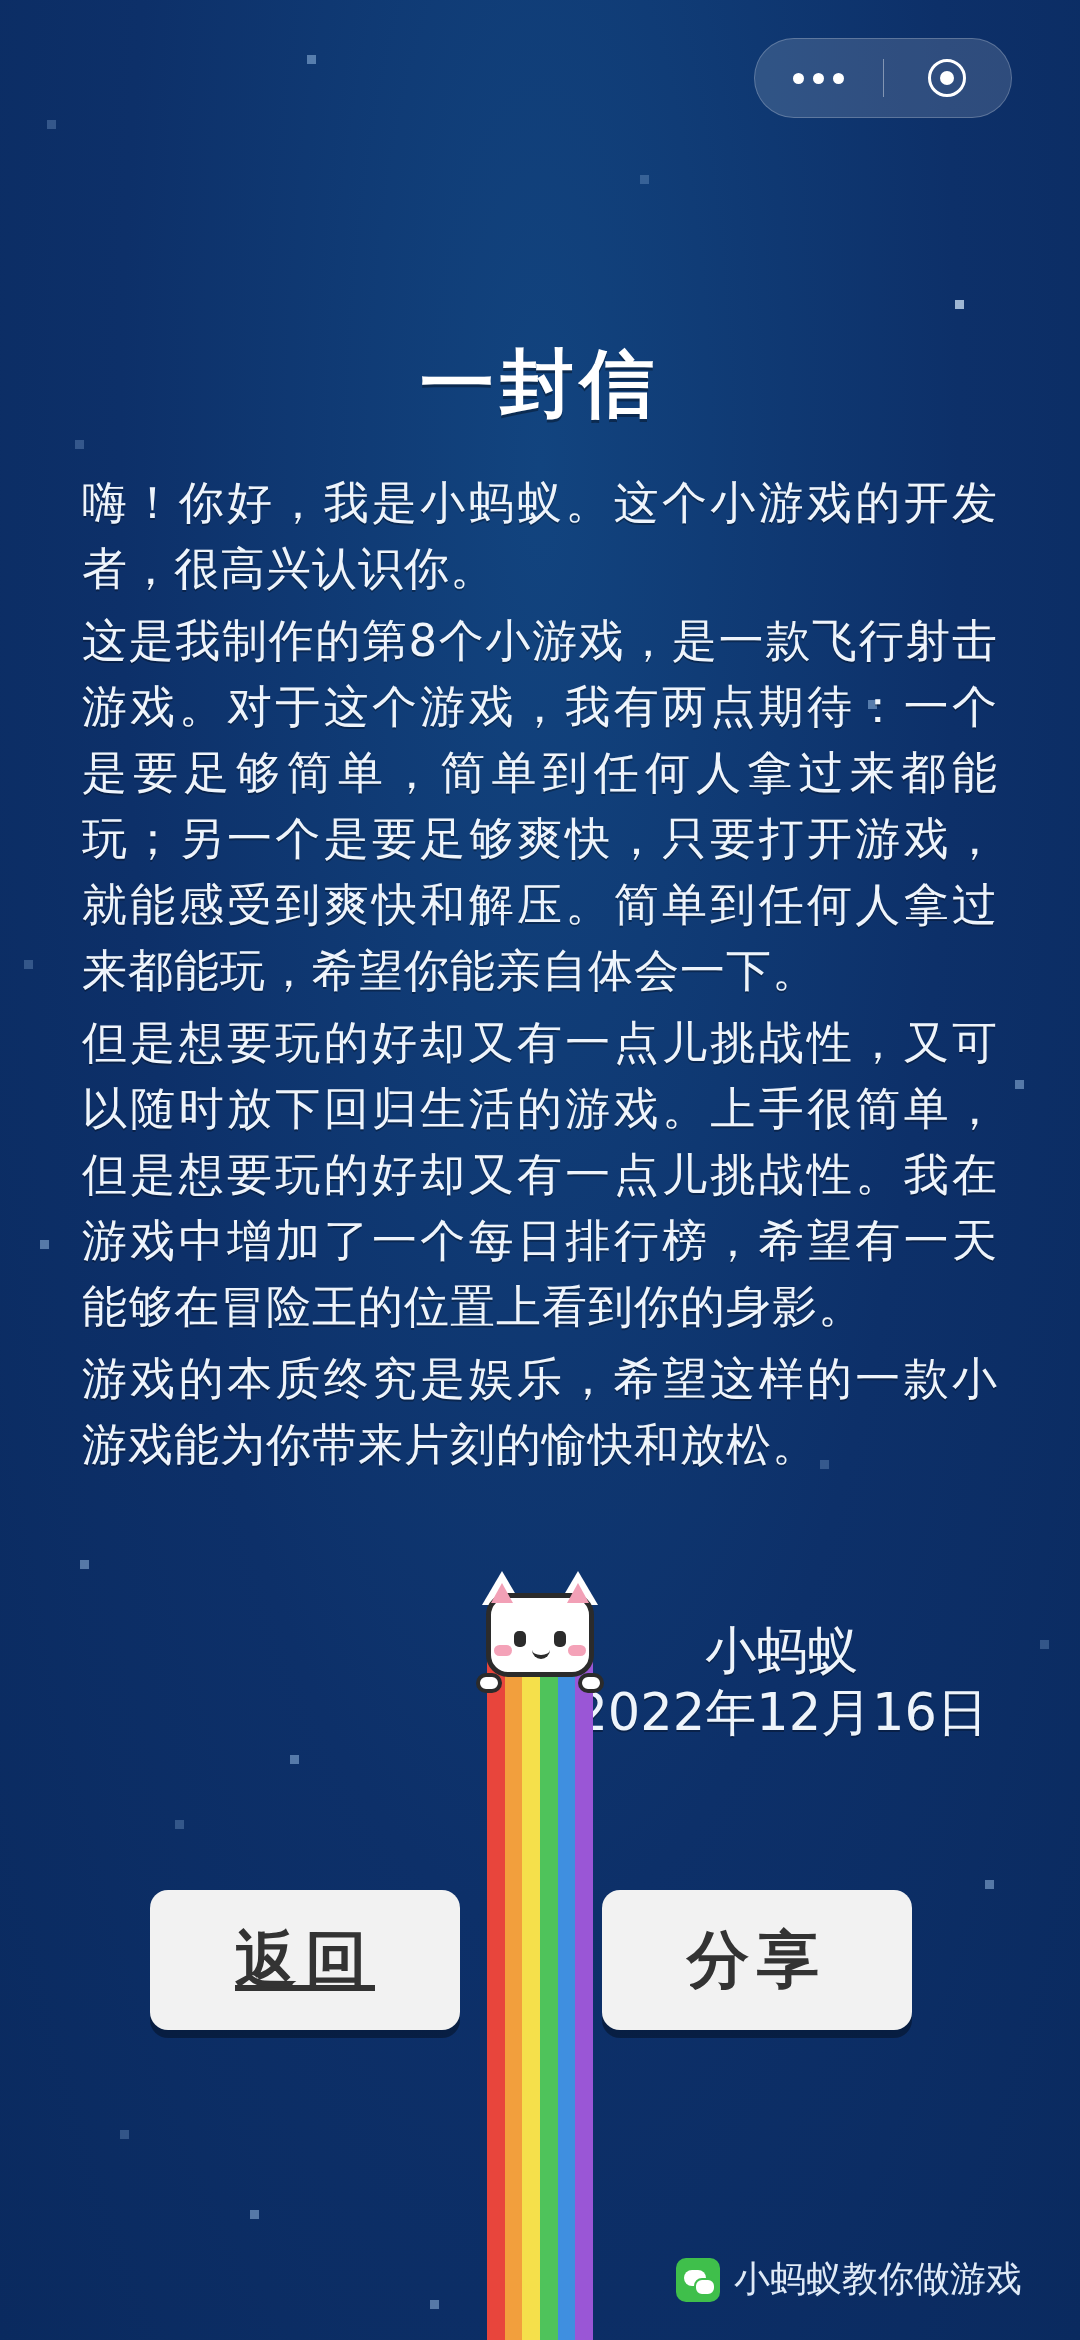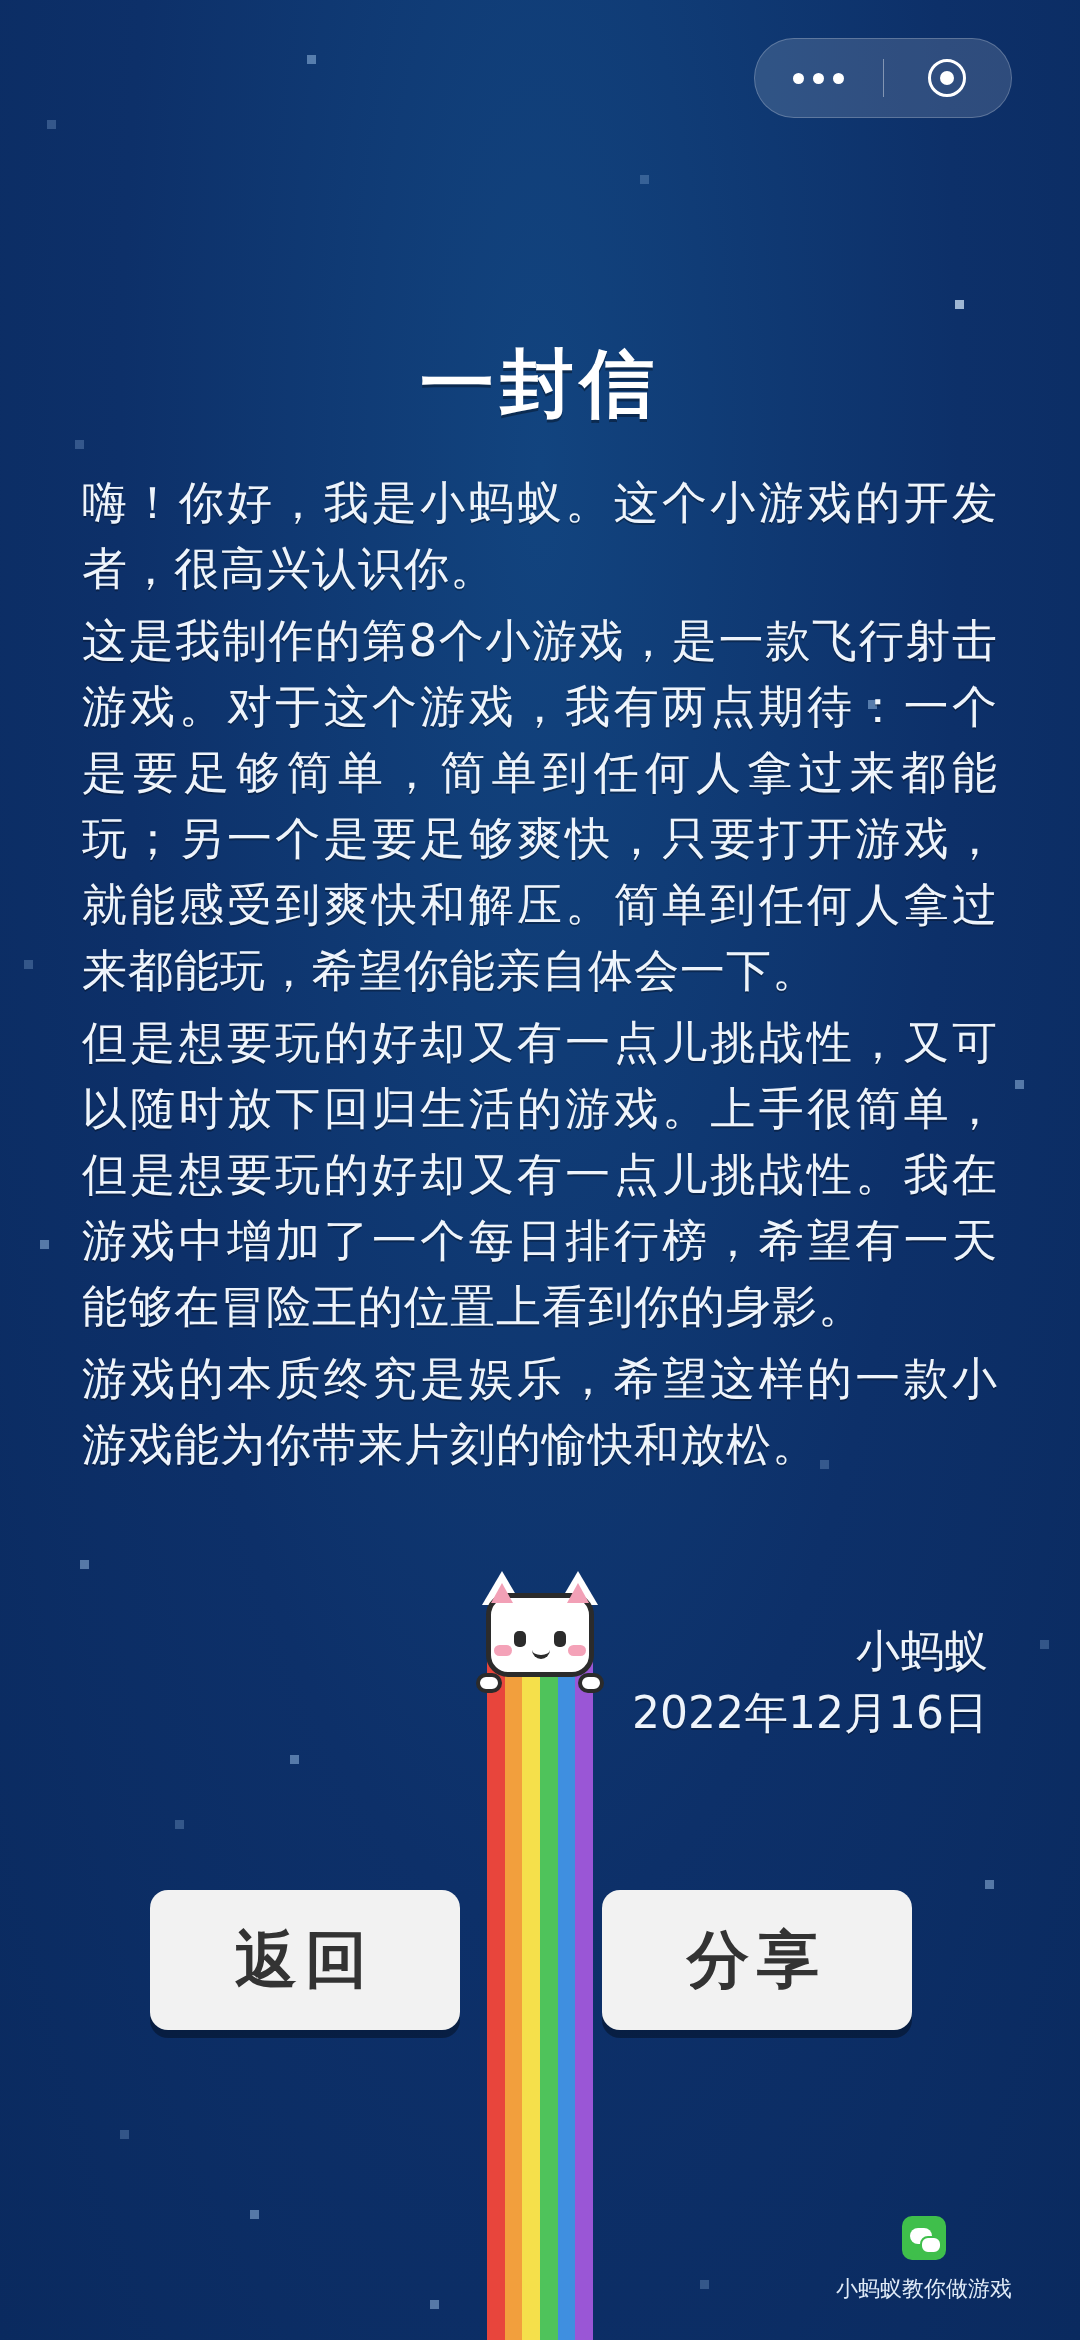--- a/index.html
+++ b/index.html
@@ -88,23 +88,23 @@
     text-shadow: 0 2px 0 rgba(0,0,0,0.30);
   }
   .letter p { margin-bottom: 6px; text-align: justify; }
   .letter p.last { margin-bottom: 0; }
 
   
   .signature {
     position: absolute;
     right: 92px;
     top: 1620px;
-    text-align: right;
+    text-align: center;
     color: #eef4fb;
-    font-size: 44px;
+    font-size: 51px;
     line-height: 62px;
     text-shadow: 0 2px 0 rgba(0,0,0,0.30);
   }
 
   
   .rainbow {
     position: absolute;
     left: 487px;
     top: 1645px;
     width: 106px;
@@ -187,32 +187,31 @@
     position: absolute;
     width: 310px; height: 140px;
     background: #f2f2f2;
     border-radius: 18px;
     box-shadow: 0 8px 0 rgba(0,0,0,0.35);
     display: flex; align-items: center; justify-content: center;
     color: #333333;
     font-size: 62px; font-weight: bold;
     letter-spacing: 8px;
   }
-  .btn.back  { left: 150px; top: 1890px; }
+  .btn.back  { left: 150px; top: 1890px; text-decoration: underline; }
   .btn.share { left: 602px; top: 1890px; }
 
   
   .footer {
     position: absolute;
-    right: 68px;
+    right: 58px;
     bottom: 36px;
     display: flex; align-items: center; gap: 14px;
     color: #dfeaf7;
-    font-size: 22px;
-    flex-direction: column;
+    font-size: 36px;
   }
   .wechat-icon {
     width: 44px; height: 44px;
     border-radius: 10px;
     background: #3fbf4b;
     position: relative;
   }
   .wechat-icon::before {
     content: "";
     position: absolute; left: 8px; top: 12px;

